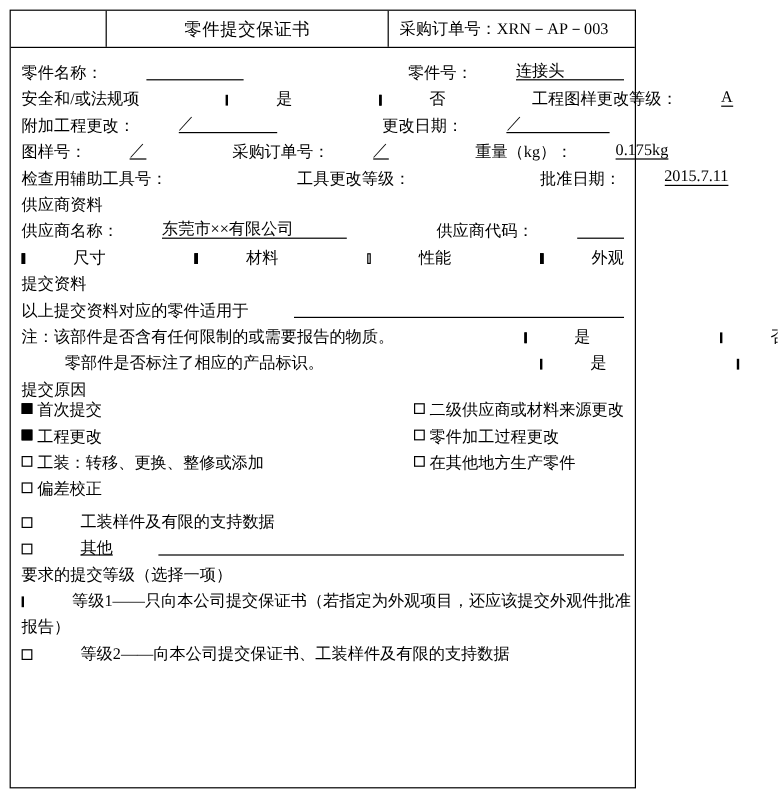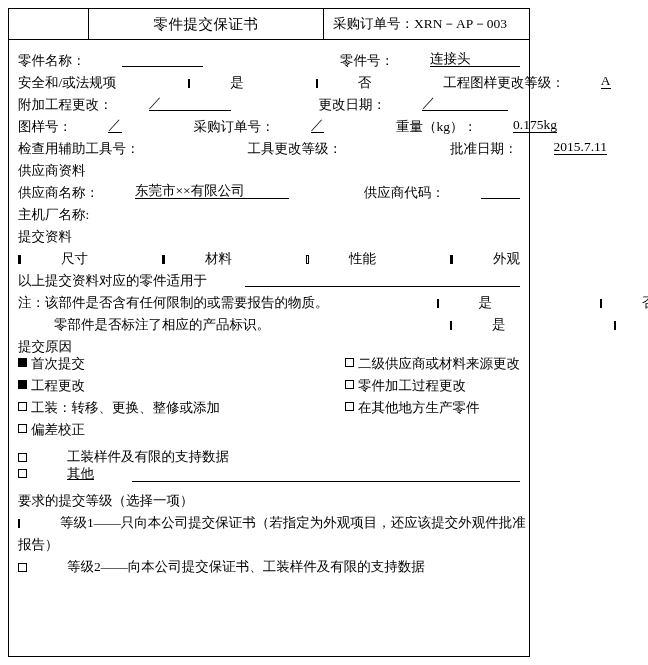--- a/index.html
+++ b/index.html
@@ -194,40 +194,37 @@
       </div>
 
       <div class="row">
         <span>供应商名称：</span>
         <span class="ul" style="width:235px;">东莞市××有限公司</span>
         <span class="sp4"></span>
         <span>供应商代码：</span>
         <span class="ul" style="width:60px;"></span>
       </div>
 
-      <div class="row">
-        <span>主机厂名称:</span>
+
+      <div class="row">
+        <span class="box filled"></span>
+          <span>尺寸</span>
+        <span class="sp12"></span>
+        <span class="box filled"></span>
+          <span>材料</span>
+        <span class="sp12"></span>
+        <span class="box"></span>
+          <span>性能</span>
+        <span class="sp12"></span>
+        <span class="box filled"></span>
+          <span>外观</span>
       </div>
 
       <div class="row">
         <span>提交资料</span>
-      </div>
-
-      <div class="row">
-        <span class="box filled"></span>
-          <span>尺寸</span>
-        <span class="sp12"></span>
-        <span class="box filled"></span>
-          <span>材料</span>
-        <span class="sp12"></span>
-        <span class="box"></span>
-          <span>性能</span>
-        <span class="sp12"></span>
-        <span class="box filled"></span>
-          <span>外观</span>
       </div>
 
       <div class="row" style="display:flex;align-items:flex-end;text-align:center;">
         <span>以上提交资料对应的零件适用于</span>
         <span class="fill-line"></span>
       </div>
 
       <div class="row">
         <span>注：该部件是否含有任何限制的或需要报告的物质。</span>
         <span class="sp24"></span>
@@ -285,21 +282,21 @@
             <span class="box"></span><span>在其他地方生产零件</span>
           </div>
         </div>
       </div>
 
       <div class="row">
         <span class="box"></span>
           <span>工装样件及有限的支持数据</span>
       </div>
 
-      <div class="row" style="display:flex;align-items:center;text-decoration:underline;">
+      <div class="row" style="display:flex;align-items:flex-end;text-decoration:underline;">
         <span class="box"></span>
           <span>其他</span>
         <span class="fill-line"></span>
       </div>
 
       <div class="row">
         <span>要求的提交等级（选择一项）</span>
       </div>
 
       <div class="row">

